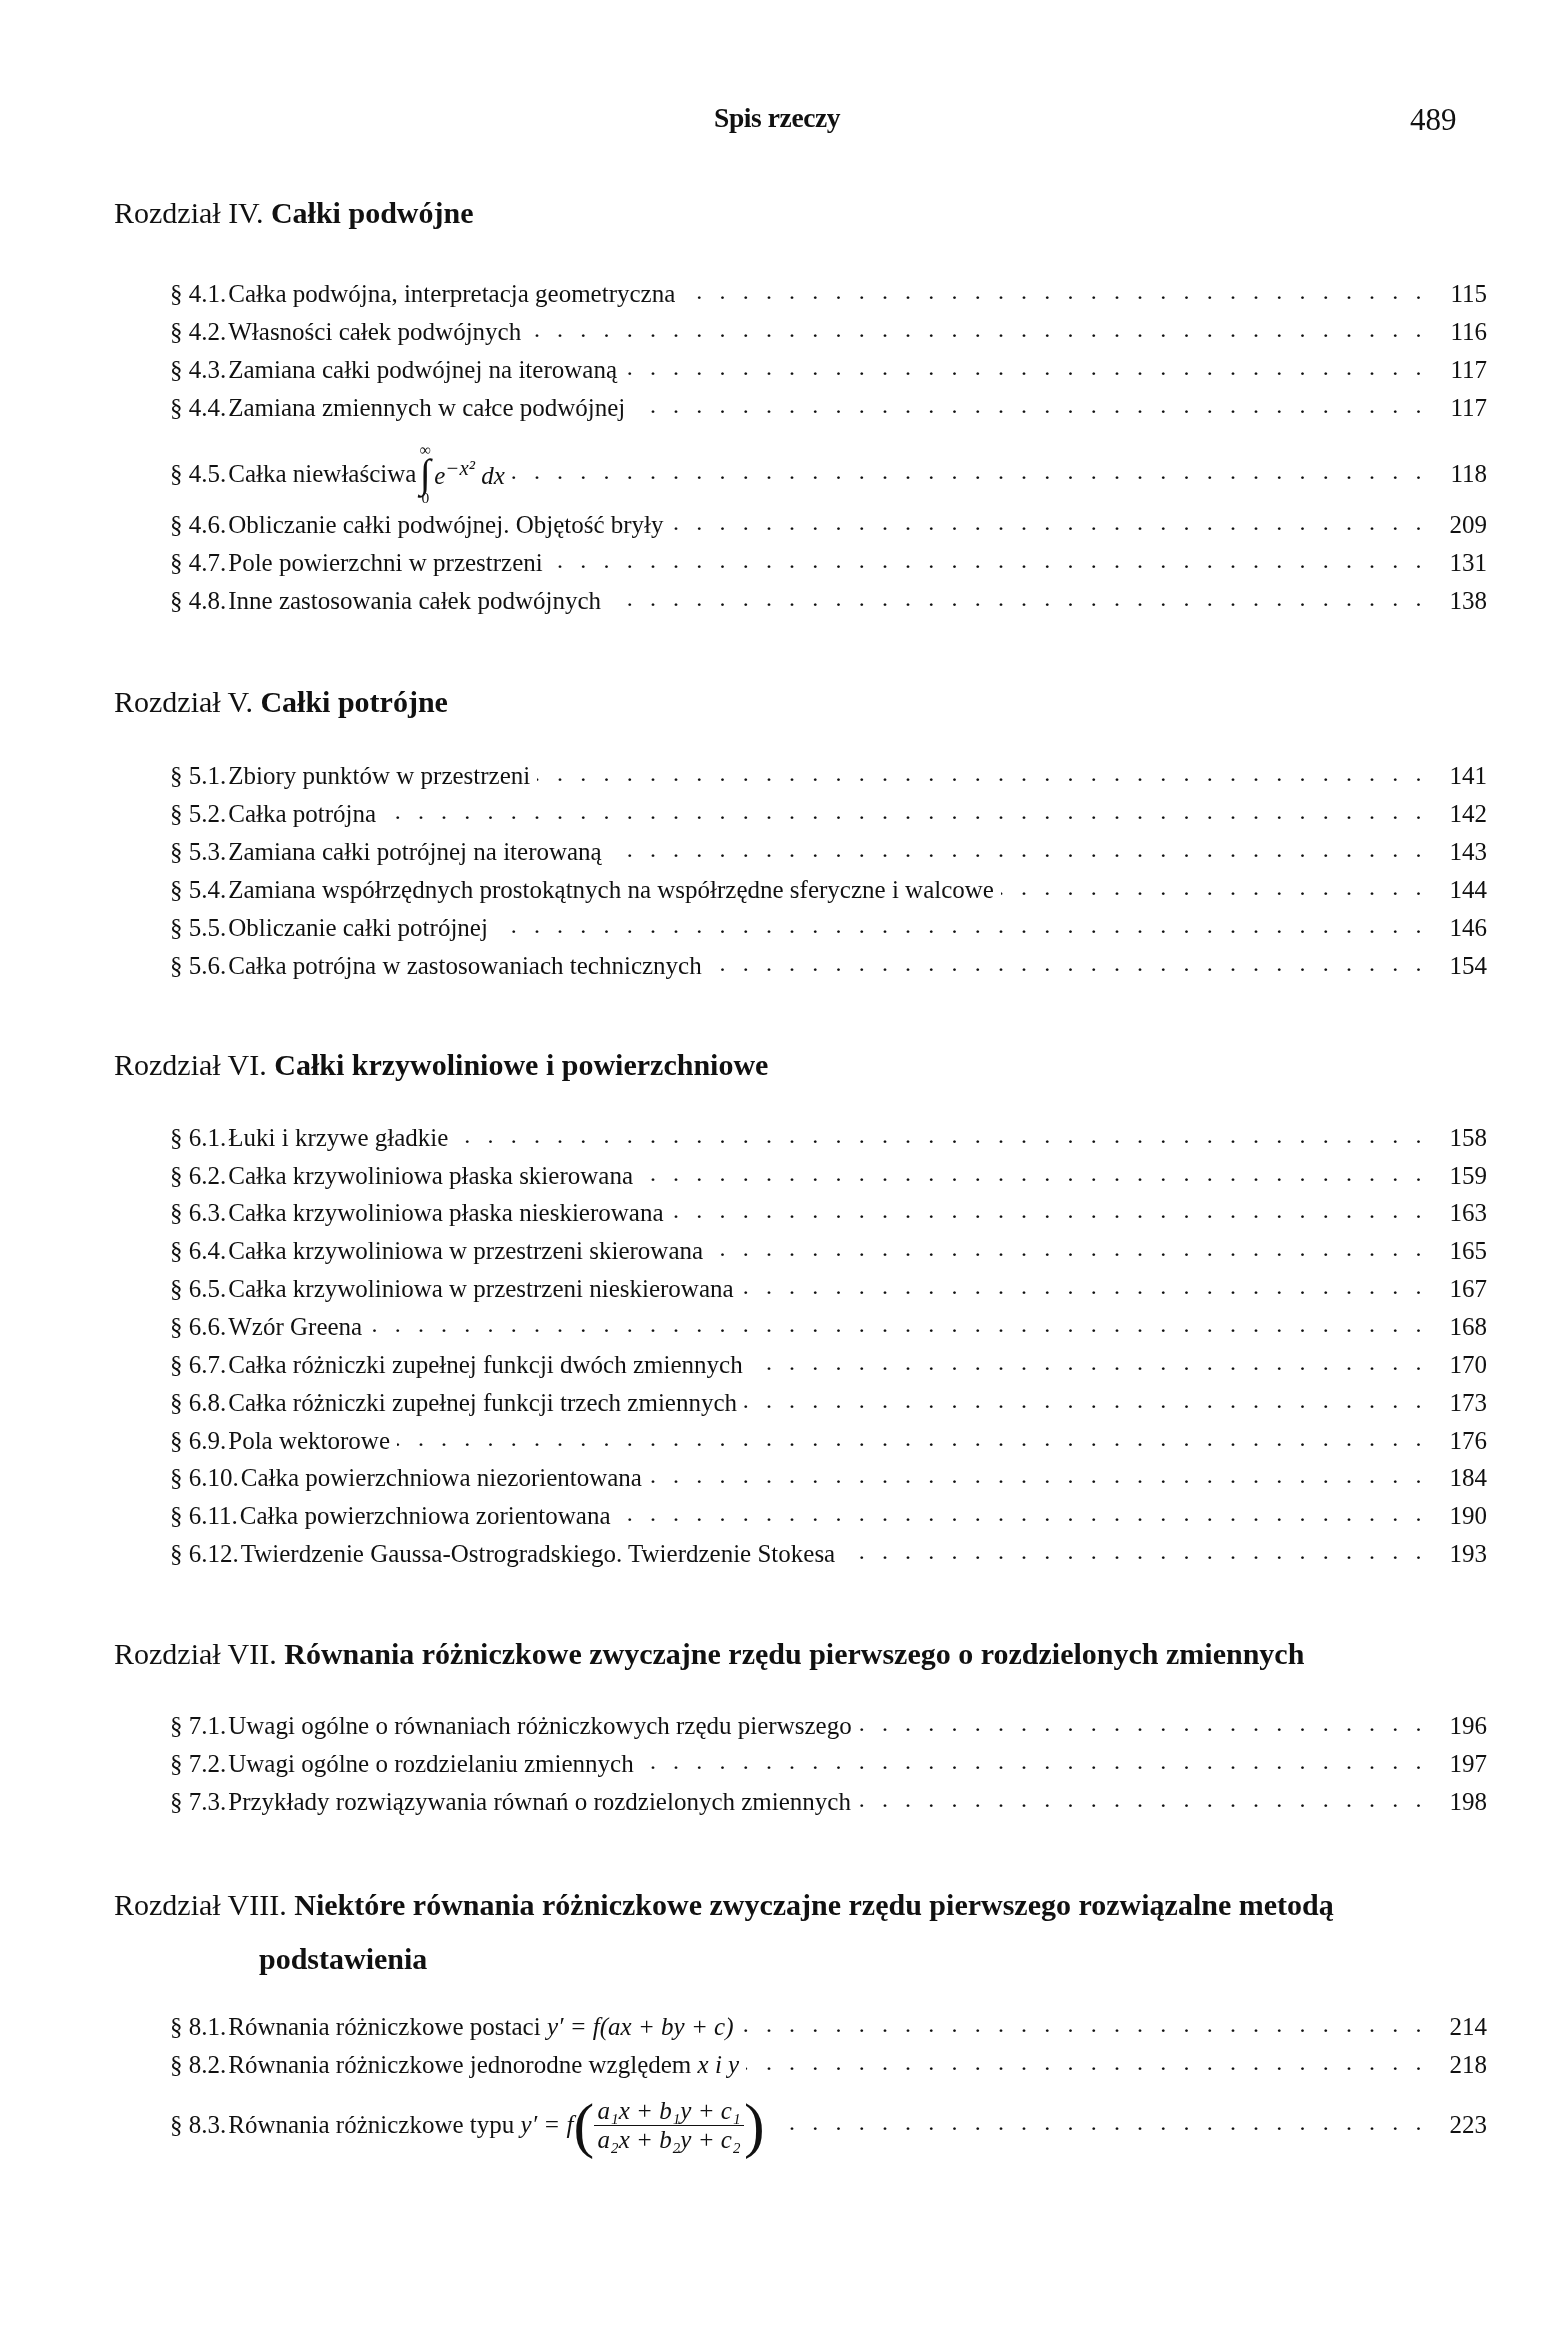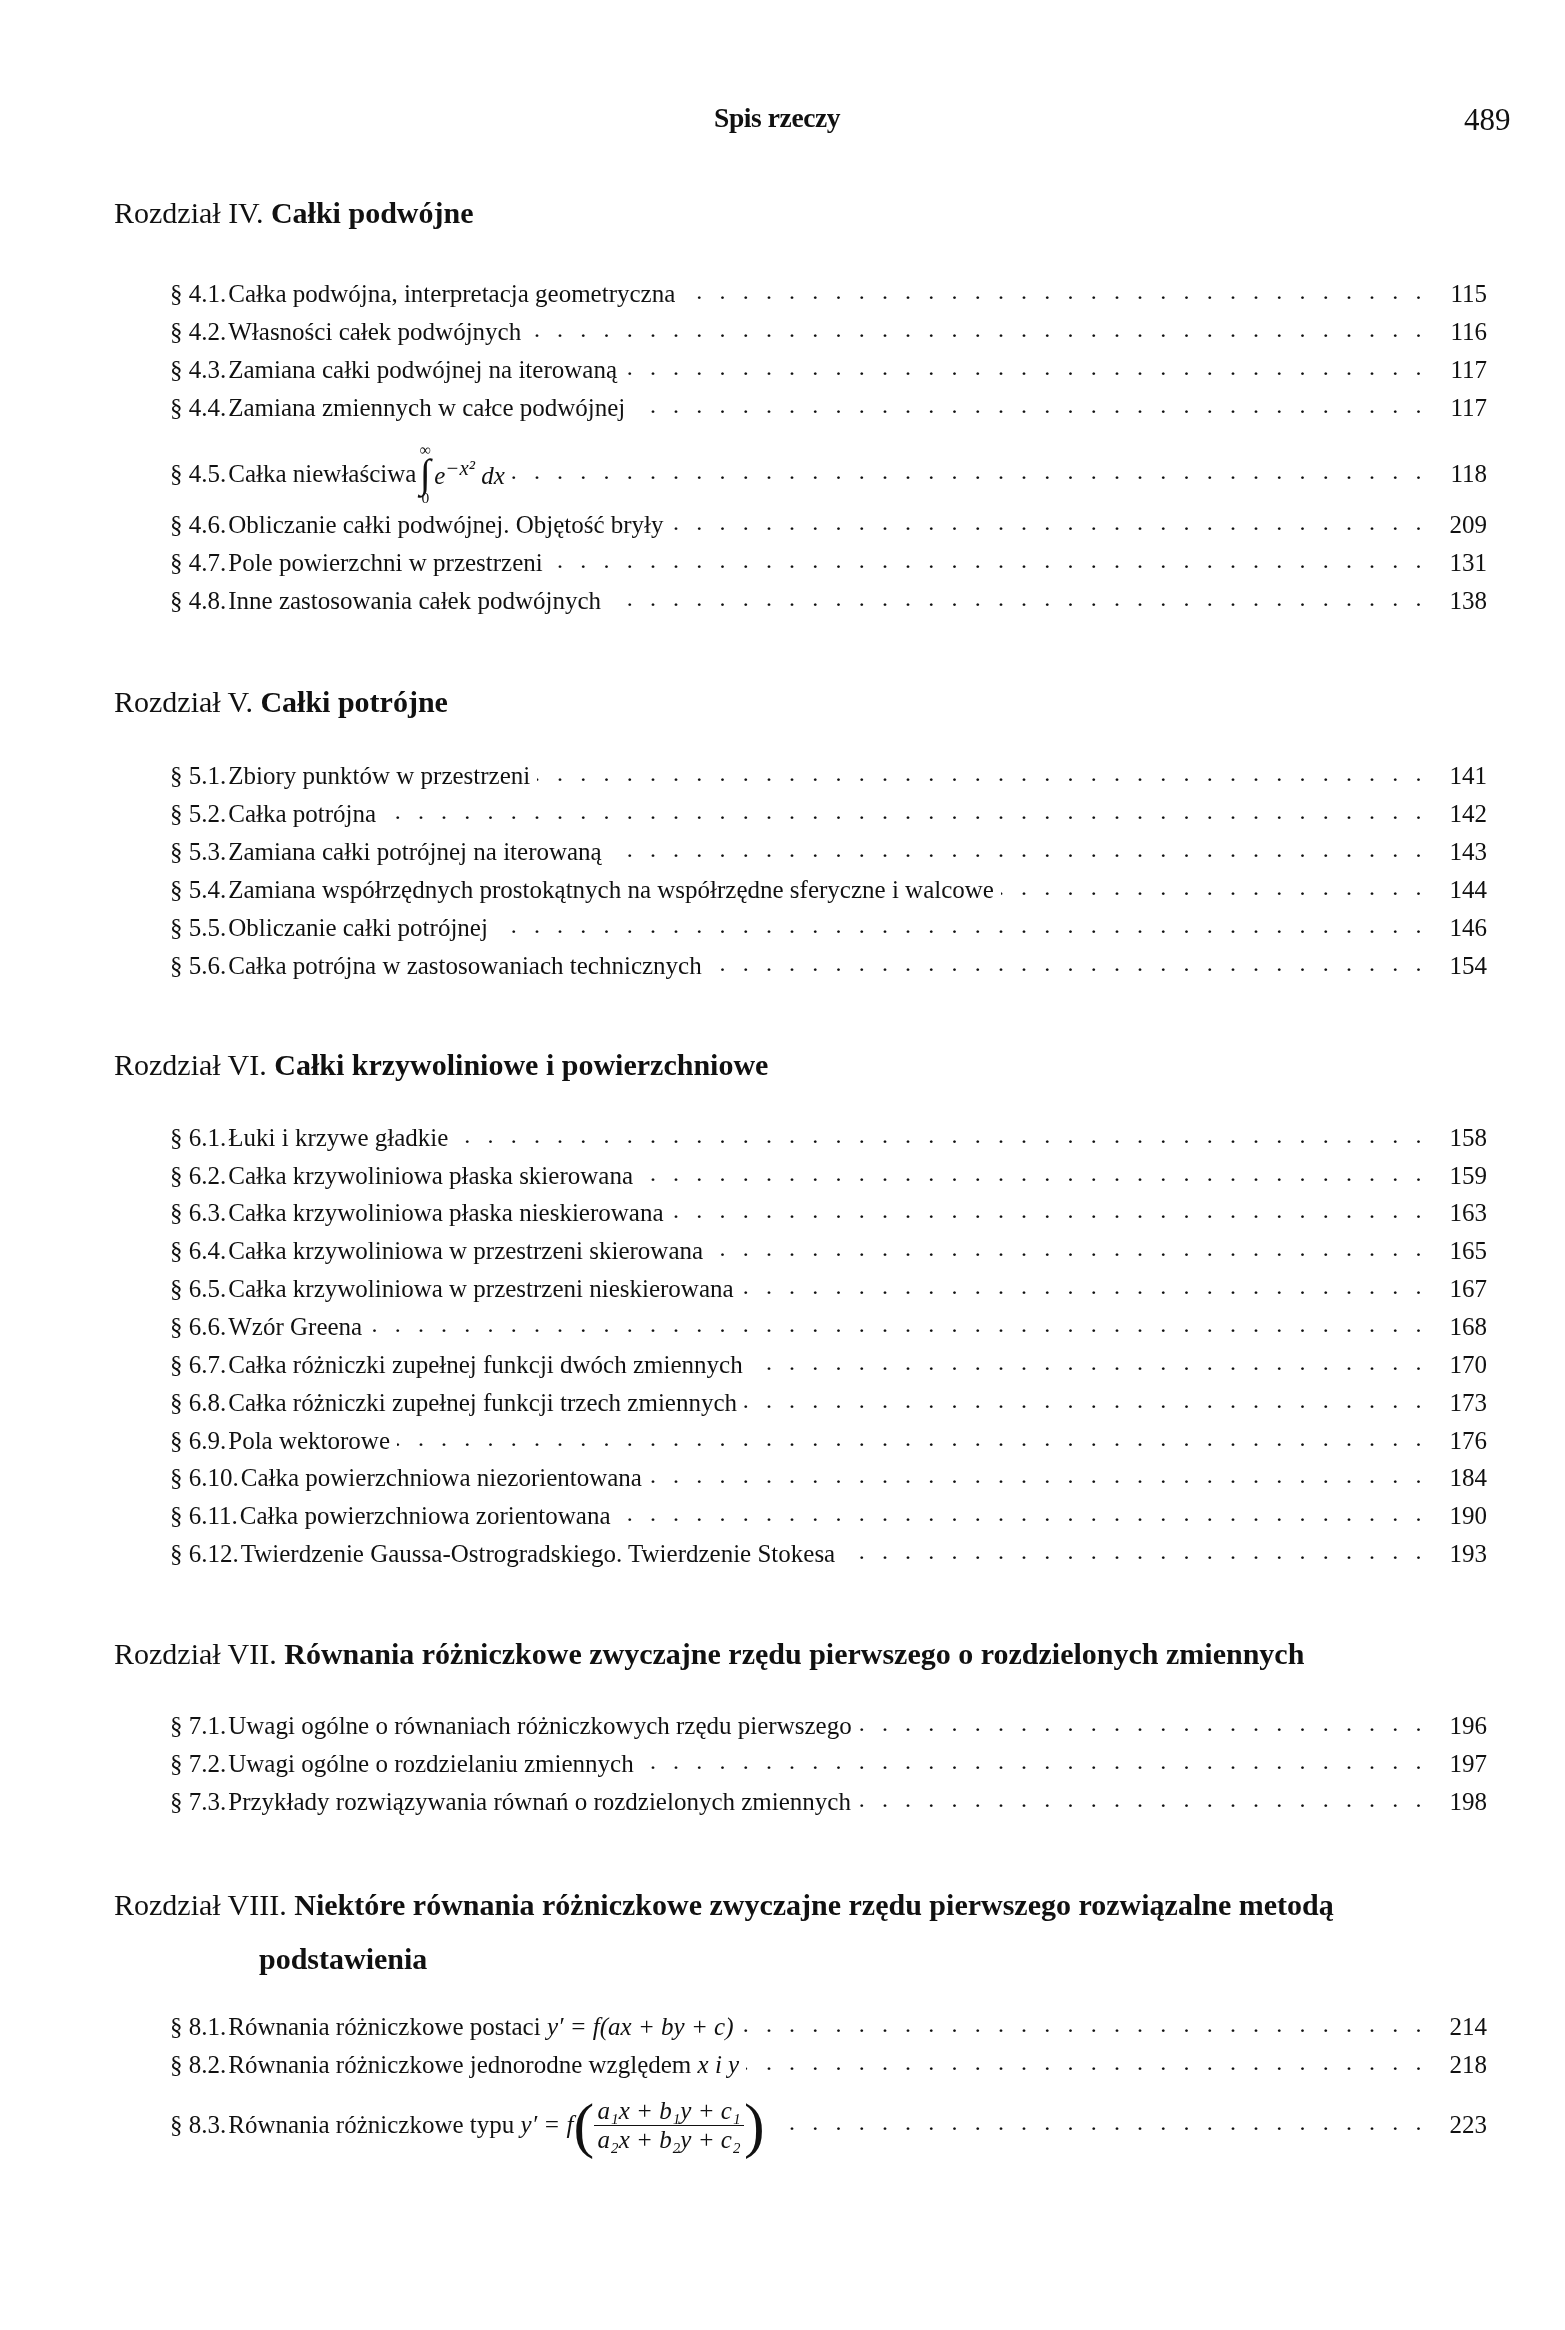--- a/index.html
+++ b/index.html
@@ -3,21 +3,21 @@
 <meta charset="utf-8">
 <style>
   html, body { margin: 0; padding: 0; background: #ffffff; }
   body {
     width: 1565px; height: 2330px; position: relative; overflow: hidden;
     font-family: "Liberation Serif", "DejaVu Serif", serif;
     color: #111111;
   }
   .header { position: absolute; top: 102px; left: 0; width: 1565px; height: 34px; }
   .header-title { position: absolute; left: 714px; top: 0; font-size: 27.5px; font-weight: bold; letter-spacing: -0.4px; }
-  .header-page { position: absolute; left: 1464px; top: 0; font-size: 31px; }
+  .header-page { position: absolute; left: 1410px; top: 0; font-size: 31px; }
   .chapter { position: absolute; left: 114px; font-size: 30px; }
   .chapter .ttl { font-weight: bold; }
   .chapter .cont { display: block; margin-left: 145px; margin-top: 20px; font-weight: bold; }
   .entry {
     position: absolute; left: 170px; width: 1317px; height: 38px;
     font-size: 25px; display: flex; align-items: center; white-space: nowrap;
   }
   .entry .sec { flex: 0 0 auto; }
   .entry .title { flex: 0 0 auto; margin-left: 2px; }
   .entry .leader {

